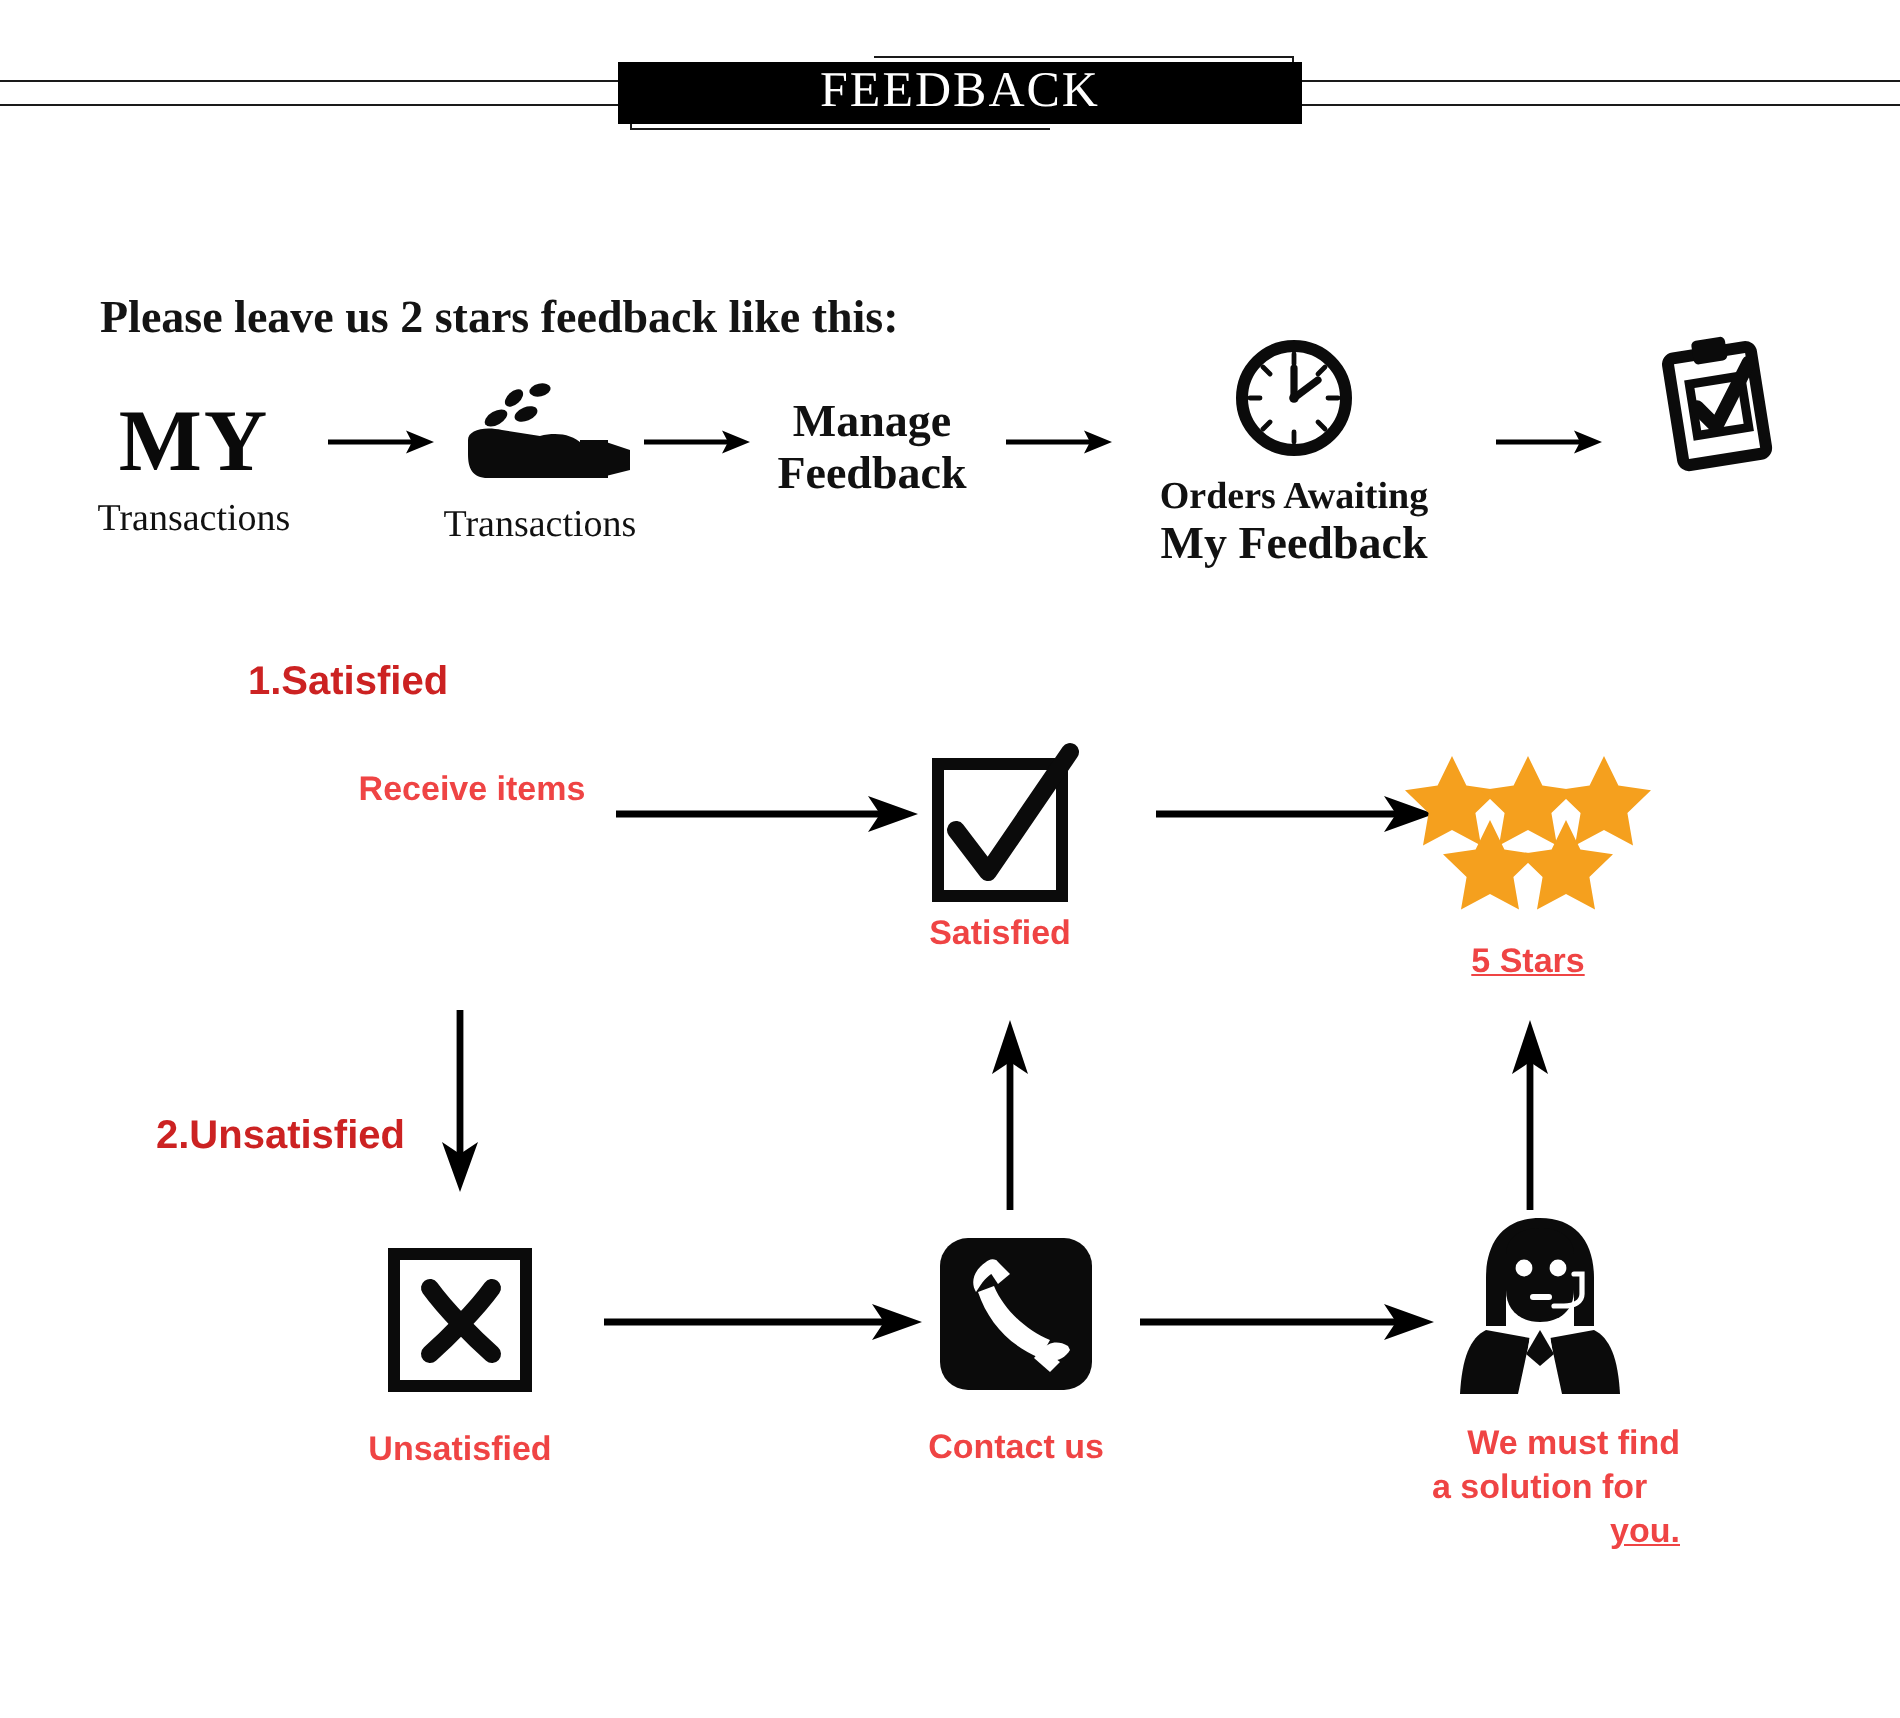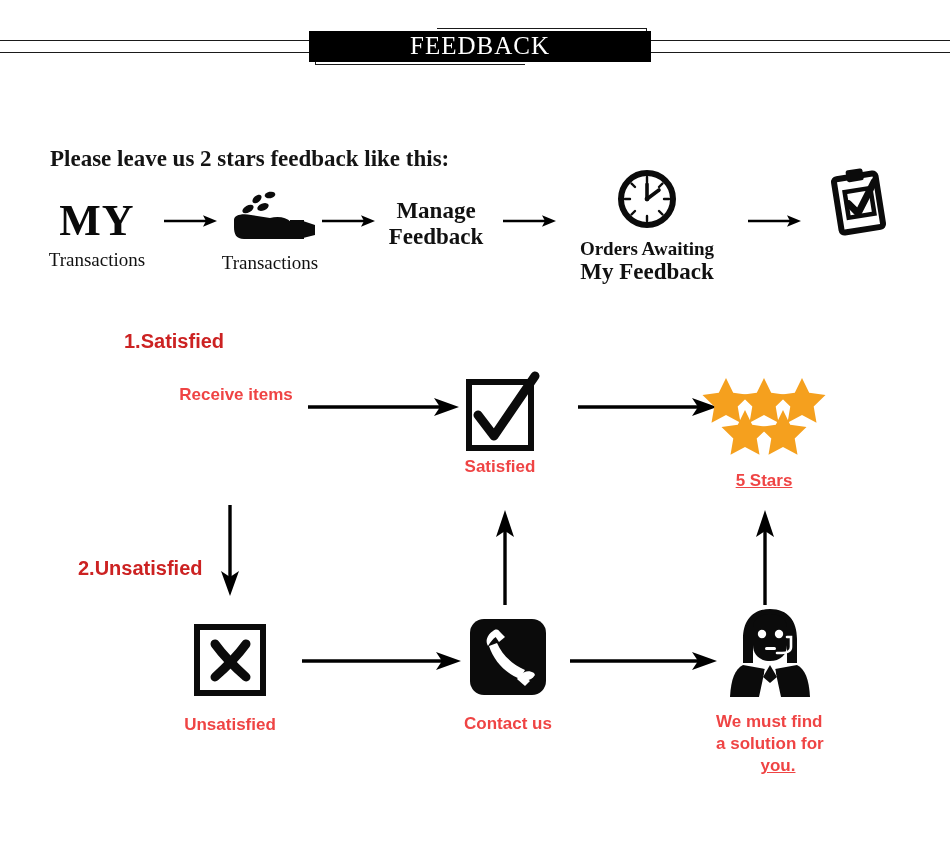--- a/index.html
+++ b/index.html
@@ -359,16 +359,16 @@
       <rect x="40" y="40" width="11" height="3" rx="1.5" fill="#ffffff"></rect>
 
       <path d="M62 30 L66 30 L66 40 C66 44 62 46 57 46 L52 46" fill="none" stroke="#ffffff" stroke-width="2.6" stroke-linecap="round"></path>
 
       <path d="M18 58 C10 62 6 72 5 90 L34 90 L40 62 Z" fill="#0b0b0b"></path>
       <path d="M72 58 C80 62 84 72 85 90 L56 90 L50 62 Z" fill="#0b0b0b"></path>
       <path d="M40 60 L50 60 L54 90 L36 90 Z" fill="#ffffff"></path>
       <path d="M45 58 L38 70 L45 76 L52 70 Z" fill="#0b0b0b"></path>
     </svg>
   </div>
-  <div class="sans-label" style="margin-top:12px; text-align:left; padding-left:16px;">We must find</div>
+  <div class="sans-label" style="margin-top:12px; text-align:right; padding-left:16px;">We must find</div>
   <div class="sans-label" style="text-align:left; padding-left:16px;">a solution for</div>
-  <div class="sans-label" style="text-align:center; padding-left:16px;text-decoration:underline;">you.</div>
+  <div class="sans-label" style="text-align:right; padding-left:16px;text-decoration:underline;">you.</div>
 </div>
 
 </body></html>

